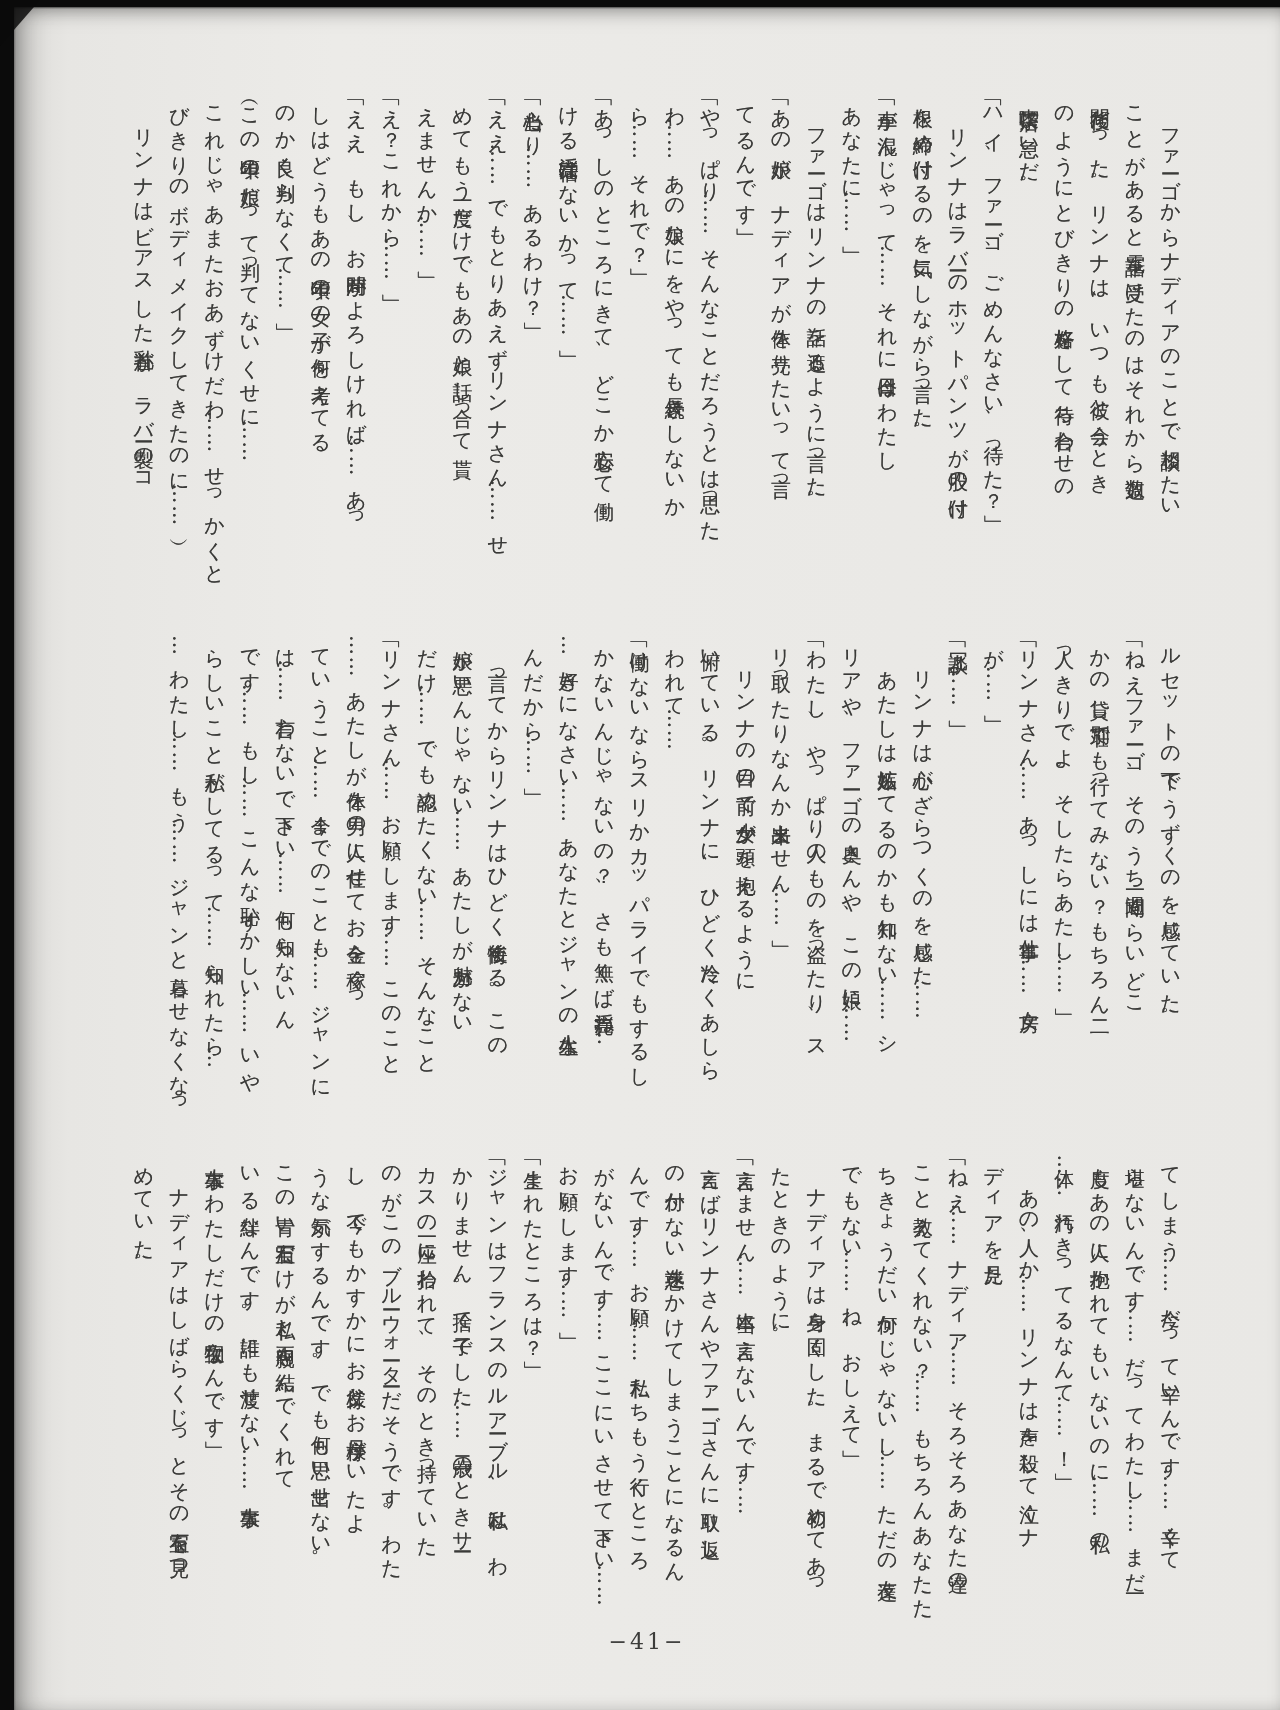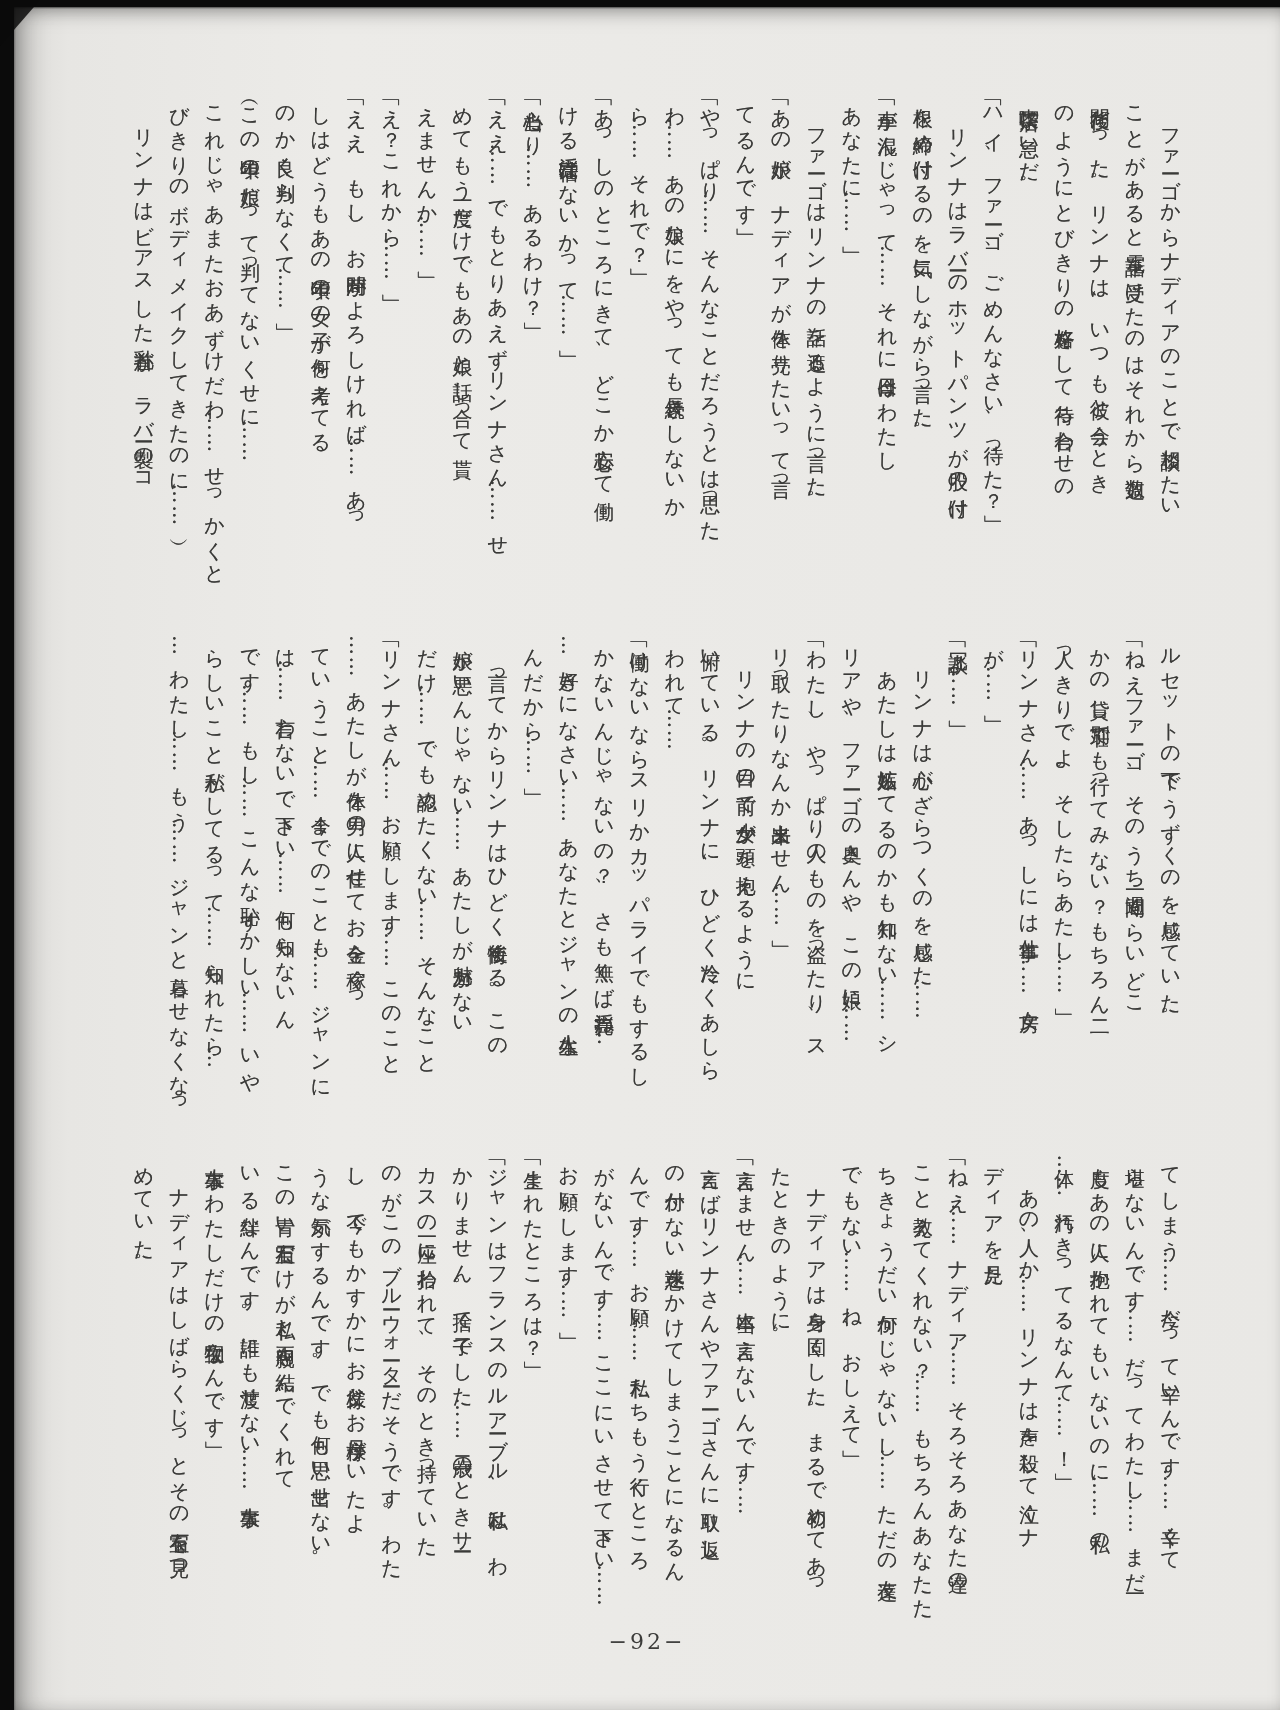--- a/index.html
+++ b/index.html
@@ -155,18 +155,18 @@
         <div class="col">カスの一座に拾われて、そのとき持っていた</div>
         <div class="col">のがこのブルーウォーターだそうです。わた</div>
         <div class="col">し、今でもかすかにお父様とお母様がいたよ</div>
         <div class="col">うな気がするんです。でも何も思い出せない。</div>
         <div class="col">この青い宝石だけが私と両親を結んでくれて</div>
         <div class="col">いる絆なんです。誰にも渡せない……大事な</div>
         <div class="col">大事なわたしだけの宝物なんです」</div>
         <div class="col">　ナディアはしばらくじっとその宝石を見つ</div>
         <div class="col">めていた。</div>
       </div>
-    <div class="page-number">−92−</div>
+    <div class="page-number">−41−</div>
   </div>
   <div class="edge-top"></div>
   <div class="edge-left"></div>
   <div class="corner-wedge"></div>
 </div>
 
 </body></html>

